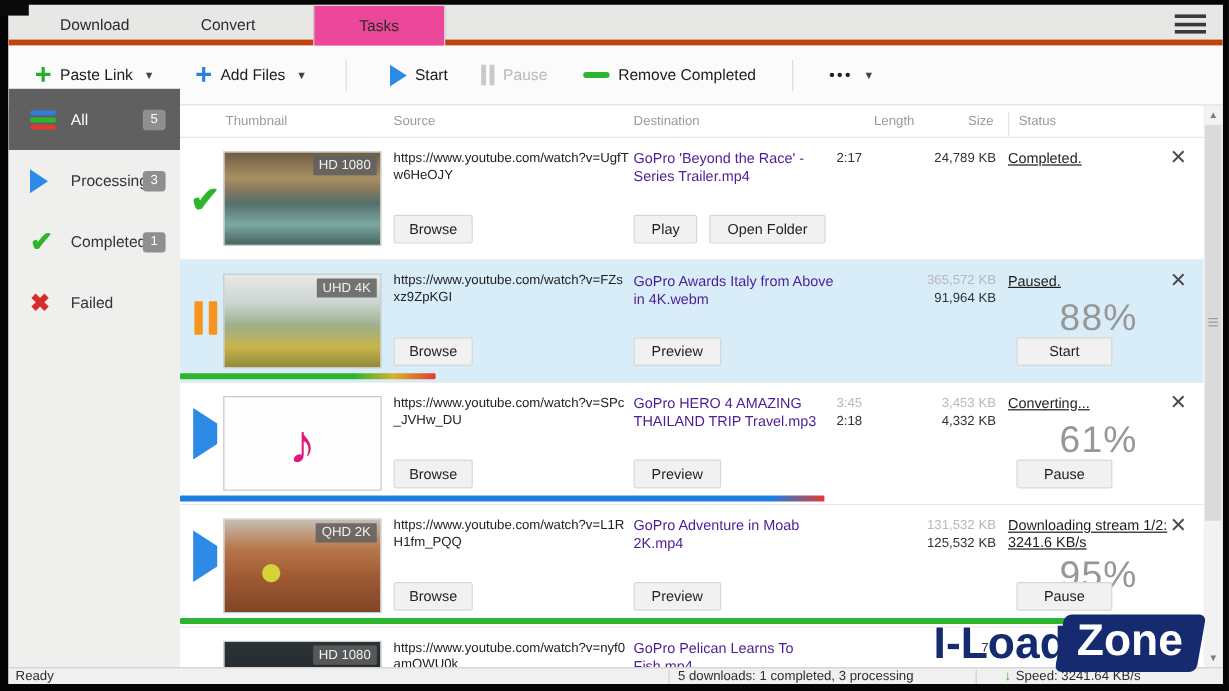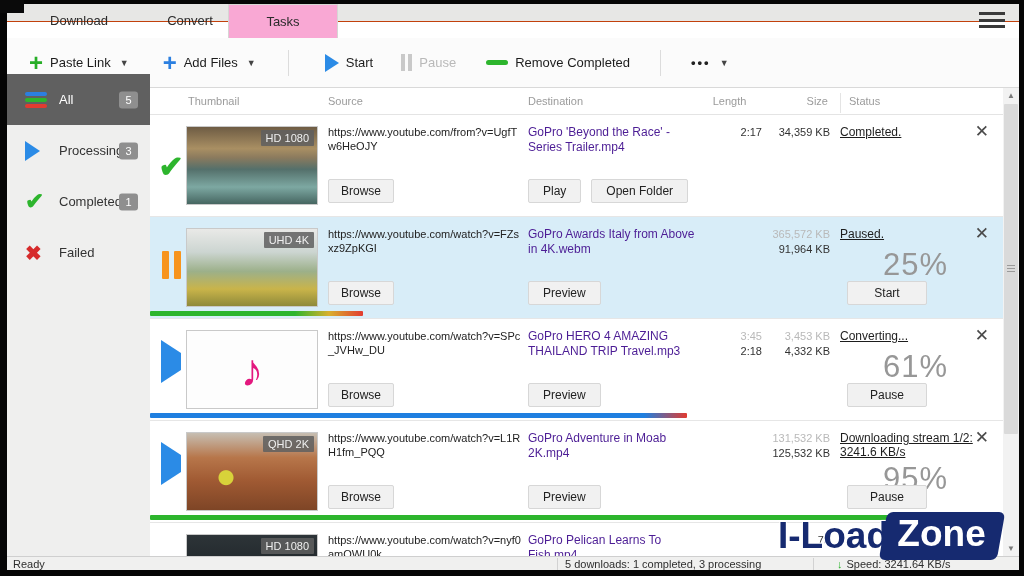--- a/index.html
+++ b/index.html
@@ -6,27 +6,27 @@
   html,body { width:1024px; height:576px; overflow:hidden; background:#050505;
     font-family:"Liberation Sans", sans-serif; }
 
   
   .app { position:absolute; left:7px; top:4px; width:1012px; height:566px;
     background:#fff; overflow:hidden; }
   .corner-artifact { position:absolute; left:0; top:0; width:24px; height:13px;
     background:#0a0a0a; z-index:60; }
 
   
-  .tabbar { position:absolute; left:0; top:0; width:100%; height:18px;
-    background:#e7e7e5; border-bottom:1px solid #c2410c; }
+  .tabbar { position:absolute; left:0; top:0; width:100%; height:34px;
+    background:#e7e7e5; border-bottom:5px solid #c2410c; }
   .tab { position:absolute; top:0; height:34px; line-height:34px; text-align:center;
     font-size:13px; color:#2b2b2b; cursor:default; }
   .tab.t0 { left:16px;  width:112px; }
   .tab.t1 { left:128px; width:110px; }
-  .tab.t2 { left:221px; width:110px; background:#f9a8d4; border:1px solid #d6d6d4;
+  .tab.t2 { left:254px; width:110px; background:#ec4899; border:1px solid #d6d6d4;
     border-bottom:none; height:35px; }
   .hamburger { position:absolute; right:14px; top:8px; width:26px; height:18px; }
   .hamburger span { display:block; height:3px; background:#3a3a3a; margin:0 0 3.5px 0; }
 
   
   .toolbar { position:absolute; left:0; top:34px; width:100%; height:50px;
     background:#fbfbfb; border-bottom:1px solid #d9d9d9; display:flex; align-items:center; }
   .tbtn { display:flex; align-items:center; gap:7px; padding:6px 8px; font-size:13px;
     color:#1c1c1c; white-space:nowrap; }
   .tbtn.disabled { color:#b9b9b9; }
@@ -61,21 +61,21 @@
     min-width:19px; height:17px; line-height:17px; text-align:center; border-radius:3px;
     background:#8f8f8f; color:#fff; font-size:11px; padding:0 3px; }
 
   
   .main { position:absolute; left:143px; top:84px; width:853px; bottom:14px;
     background:#fff; overflow:hidden; }
   .thead { position:relative; height:27px; border-bottom:1px solid #e4e4e4;
     font-size:11px; color:#9b9b9b; }
   .th { position:absolute; top:7px; }
   .th.h-thumb{left:38px;} .th.h-src{left:178px;} .th.h-dst{left:378px;}
-  .th.h-len{left:547px; width:65px; text-align:center;}
+  .th.h-len{left:547px; width:65px; text-align:right;}
   .th.h-size{left:613px; width:65px; text-align:right;}
   .th.h-status{left:690px; padding-left:8px; border-left:1px solid #e4e4e4; top:5px; padding-top:2px; height:20px;}
 
   .row { position:relative; height:102px; border-bottom:1px solid #e6e6e6; background:#fff; }
   .row.selected { background:#d8edf8; }
   .state { position:absolute; left:6px; top:34px; width:30px; text-align:center; }
   .state .check { color:#2db52d; font-size:30px; font-weight:bold; }
   .state .pause { display:inline-flex; gap:5px; }
   .state .pause i { width:7px; height:28px; background:#f7941d; border-radius:1px; }
   .state .play { width:0; height:0; border-left:20px solid #2b8be6;
@@ -97,21 +97,21 @@
     color:#222; line-height:14px; word-break:break-all; }
   .dst { position:absolute; left:378px; top:10px; width:172px; font-size:12px;
     color:#4c1d95; line-height:15px; }
   .rbtn { position:absolute; bottom:13px; background:#f1f1f1; border:1px solid #d7d7d7;
     border-radius:2px; font-size:12px; color:#222; padding:4px 0; text-align:center; }
   .browse-btn { left:178px; width:66px; }
   .dst-btns { position:absolute; left:378px; bottom:13px; display:flex; gap:10px; }
   .dst-btns .b { background:#f1f1f1; border:1px solid #d7d7d7; border-radius:2px;
     font-size:12px; color:#222; padding:4px 14px; }
 
-  .len { position:absolute; left:547px; top:10px; width:65px; text-align:right;
+  .len { position:absolute; left:547px; top:10px; width:65px; text-align:left;
     font-size:11px; line-height:15px; }
   .size { position:absolute; left:613px; top:10px; width:67px; text-align:right;
     font-size:11px; line-height:15px; }
   .muted { color:#b9b9b9; }
   .strong { color:#333; }
 
   .statuscol { position:absolute; left:690px; top:10px; width:150px; font-size:12px; color:#1d1d1d;text-decoration:underline; }
   .pct { position:absolute; left:690px; top:30px; width:108px; text-align:right;
     font-size:31px; color:#979797; letter-spacing:1px; }
   .action-btn { left:697px; width:80px; }
@@ -245,29 +245,29 @@
       <span class="th h-len">Length</span>
       <span class="th h-size">Size</span>
       <span class="th h-status">Status</span>
     </div>
 
     <div class="row">
       <div class="state"><span class="check">✔</span></div>
       <div class="thumb bg-ride">
         <span class="thumb-badge">HD 1080</span>
       </div>
-      <div class="src">https://www.youtube.com/from?v=UgfTw6HeOJY</div>
+      <div class="src">https://www.youtube.com/watch?v=UgfTw6HeOJY</div>
       <div class="rbtn browse-btn">Browse</div>
       <div class="dst">GoPro  'Beyond the Race' - Series Trailer.mp4</div>
       <div class="dst-btns">
         <span class="b">Play</span>
         <span class="b">Open Folder</span>
       </div>
       <div class="len strong">2:17</div>
-      <div class="size strong">34,359 KB</div>
+      <div class="size strong">24,789 KB</div>
       <div class="statuscol">Completed.</div>
       <div class="closex">✕</div>
     </div>
 
     <div class="row selected">
       <div class="state"><span class="pause">
             <i></i>
             <i></i>
           </span></div>
       <div class="thumb bg-valley">
@@ -277,21 +277,21 @@
       <div class="rbtn browse-btn">Browse</div>
       <div class="dst">GoPro Awards  Italy from Above in 4K.webm</div>
       <div class="dst-btns">
         <span class="b">Preview</span>
       </div>
       <div class="size">
         <div class="muted">365,572 KB</div>
         <div class="strong">91,964 KB</div>
       </div>
       <div class="statuscol">Paused.</div>
-      <div class="pct">25%</div>
+      <div class="pct">88%</div>
       <div class="rbtn action-btn">Start</div>
       <div class="closex">✕</div>
       <div class="pbar green-red" style="width: 25%;"></div>
     </div>
 
     <div class="row">
       <div class="state"><span class="play"></span></div>
       <div class="thumb bg-music">
         <span class="note">♪</span>
       </div>

